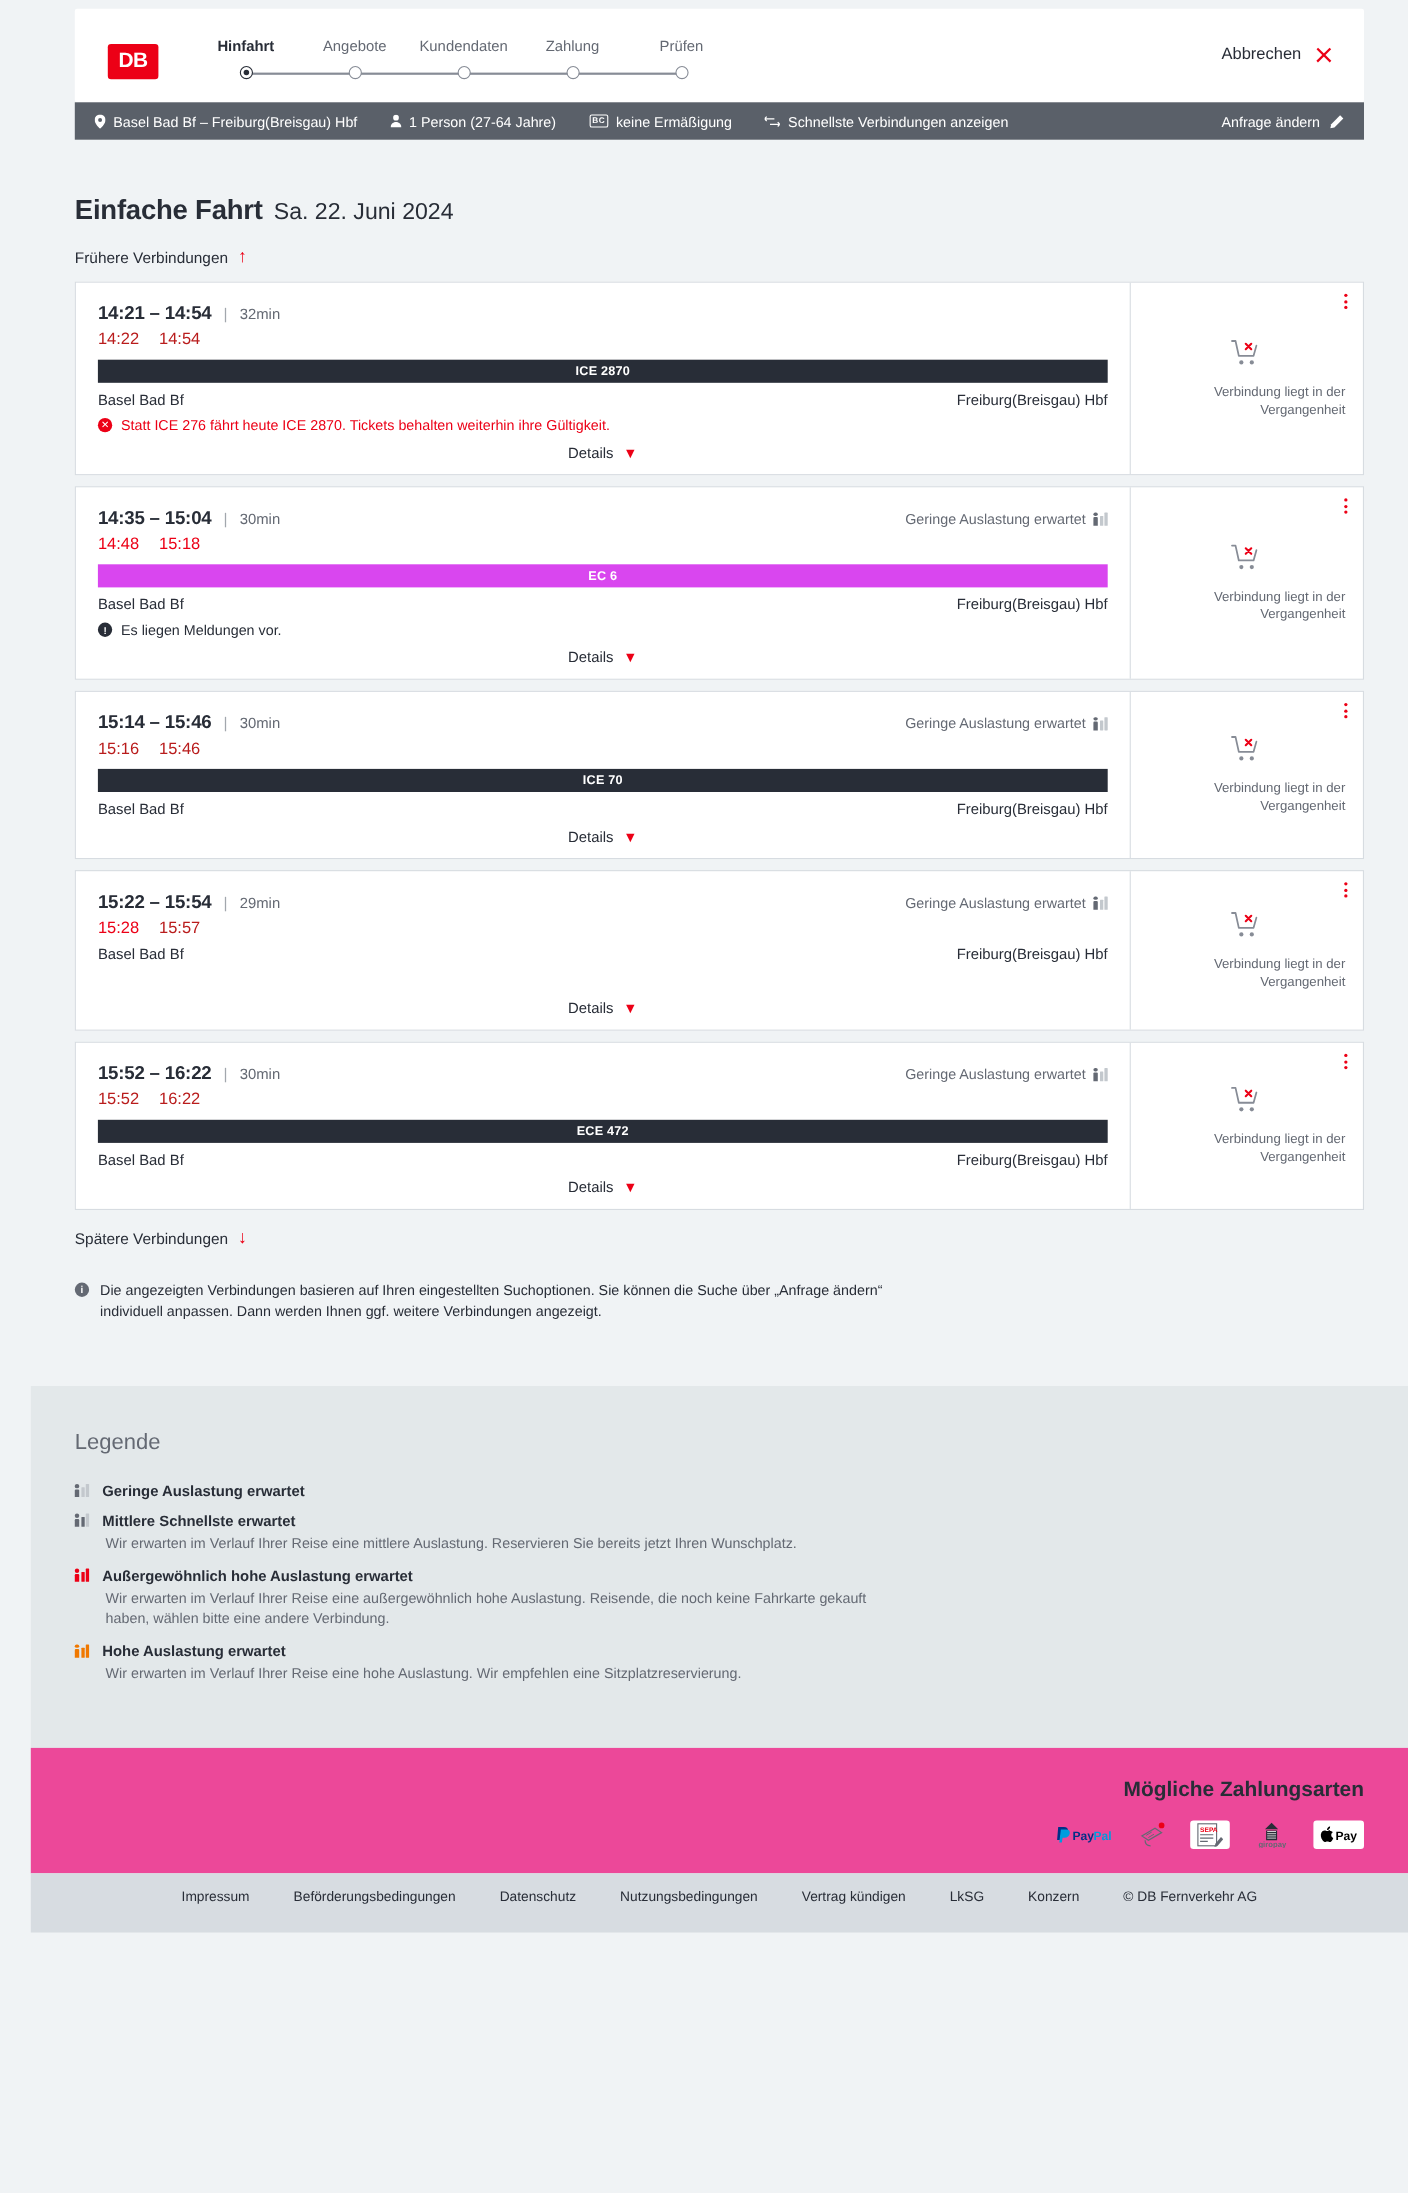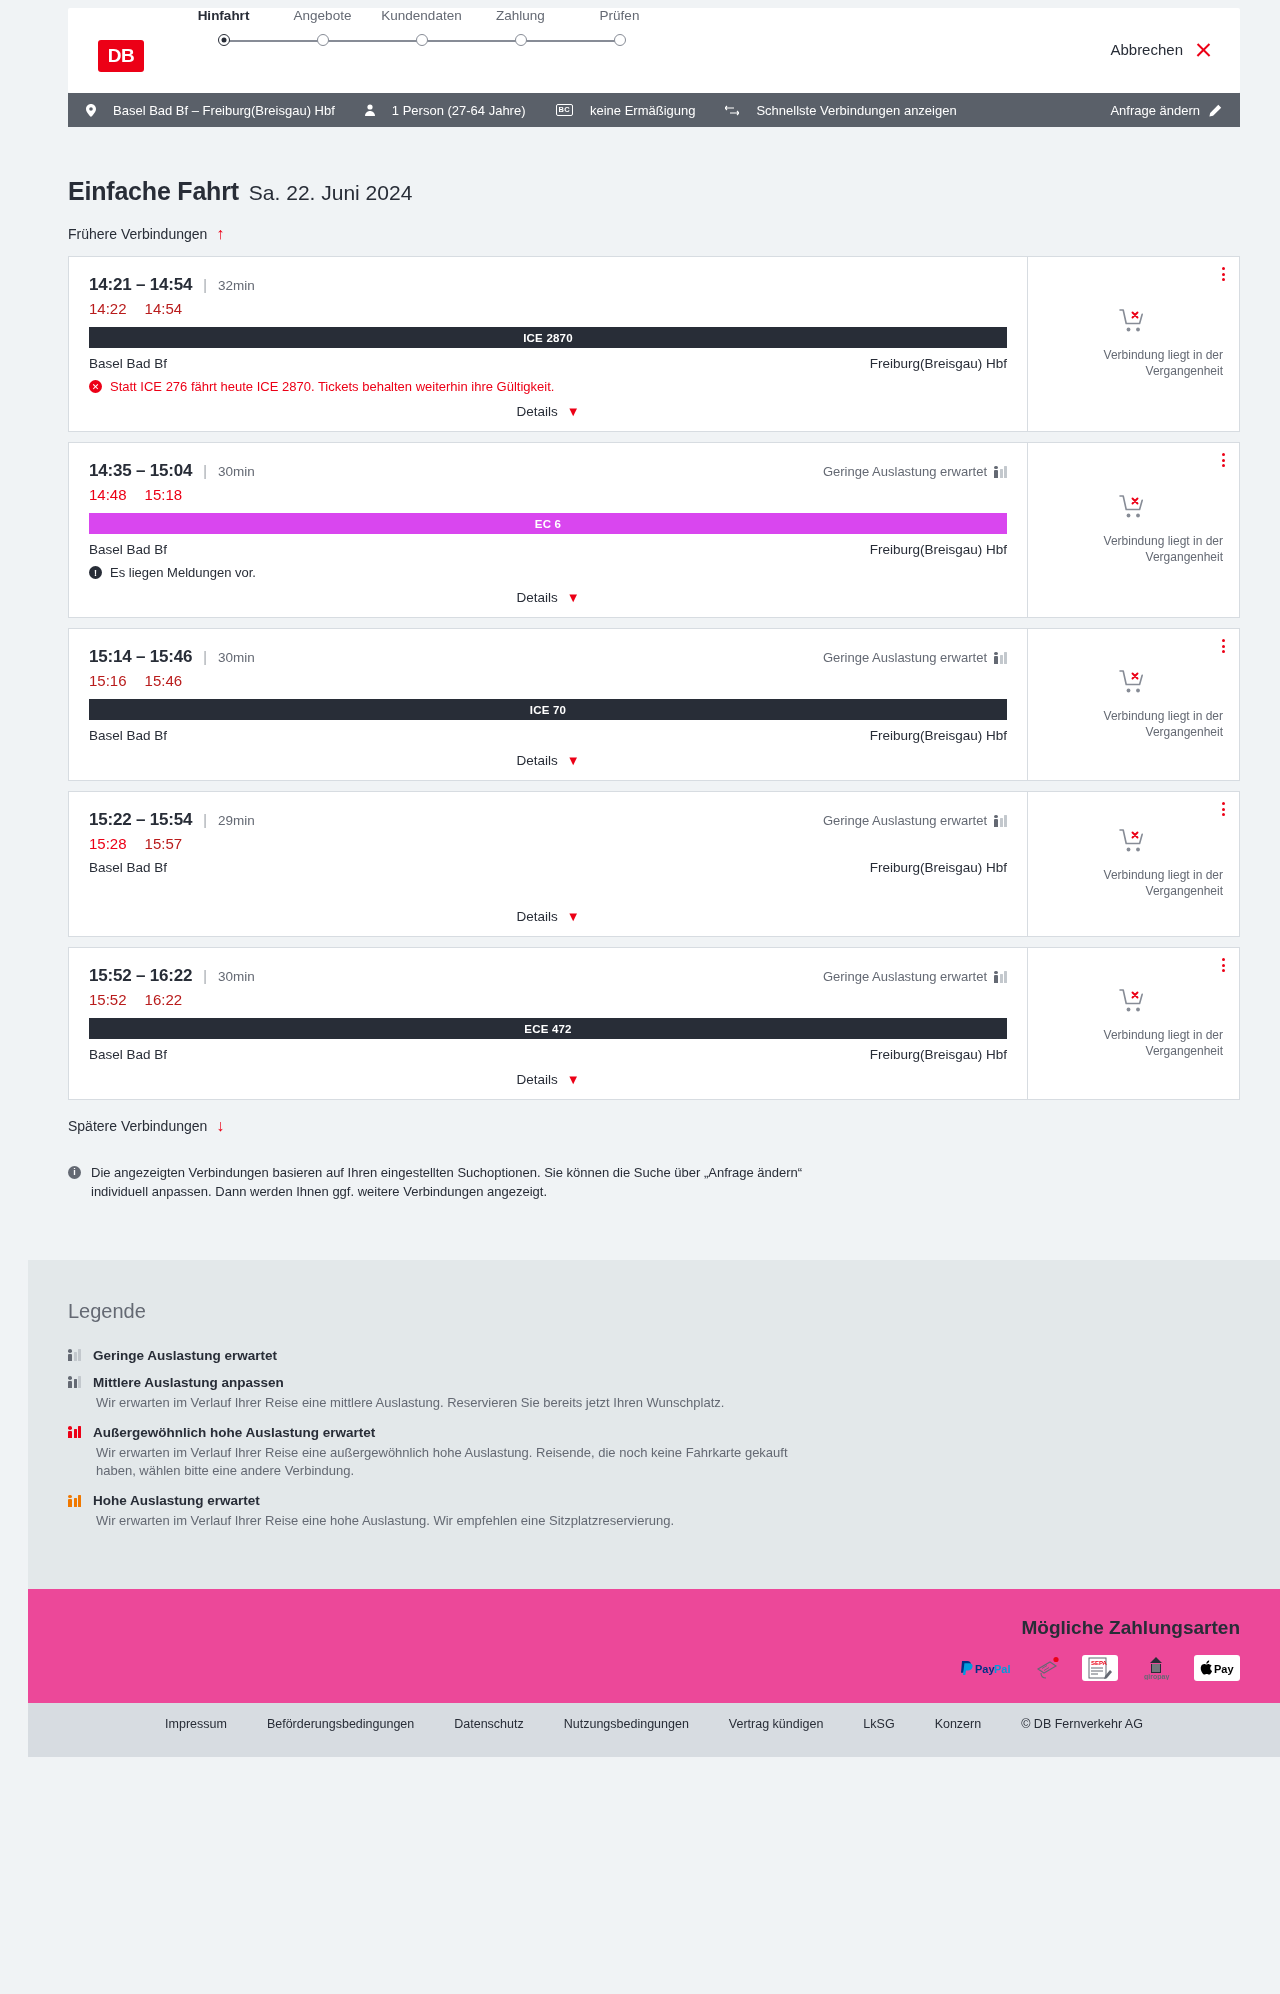--- a/index.html
+++ b/index.html
@@ -33,20 +33,21 @@
     display: flex; align-items: center; justify-content: center;
     flex: none;
   }
   .db-logo span {
     color: #fff; font-weight: 700; font-size: 19px;
     letter-spacing: -0.5px;
     font-family: "Liberation Sans", sans-serif;
   }
   .stepper {
     margin-left: 30px;
+    margin-top: 26px;
     position: relative;
     display: flex;
   }
   .step {
     width: 99px;
     text-align: center;
     position: relative;
   }
   .step-label {
     font-size: 13.5px;
@@ -105,21 +106,21 @@
     background: #5a6069;
     margin: 0 40px;
     height: 34px;
     display: flex;
     align-items: center;
     color: #fff;
     font-size: 13px;
     padding: 0 18px;
     position: relative;
   }
-  .sb-item { display: flex; align-items: center; gap: 17px; margin-right: 30px; white-space: nowrap; }
+  .sb-item { display: flex; align-items: center; gap: 7px; margin-right: 30px; white-space: nowrap; }
   .sb-item .txt { font-size: 13px; }
   .sb-right {
     position: absolute; right: 18px;
     display: flex; align-items: center; gap: 9px;
     cursor: pointer;
   }
   .ico { display: inline-block; line-height: 0; }
   .bc-badge {
     border: 1.3px solid #fff; border-radius: 2px;
     font-size: 7.5px; font-weight: 700; padding: 1px 2px;
@@ -663,21 +664,21 @@
         <div class="leg-item">
           <div class="leg-head">
             <span class="occ-icon">
               <span class="occ-person">
                 <span class="head" style="background:#646973"></span>
                 <span class="body" style="background:#646973"></span>
               </span>
               <span class="occ-bar b2" style="background:#646973"></span>
               <span class="occ-bar b3" style="background:#c3c8cd"></span>
             </span>
-            <span class="leg-title">Mittlere Auslastung anpassen</span>
+            <span class="leg-title">Mittlere Schnellste erwartet</span>
           </div>
           <div class="leg-desc">Wir erwarten im Verlauf Ihrer Reise eine mittlere Auslastung. Reservieren Sie bereits jetzt Ihren Wunschplatz.</div>
         </div>
         <div class="leg-item">
           <div class="leg-head">
             <span class="occ-icon">
               <span class="occ-person">
                 <span class="head" style="background:#ec0016"></span>
                 <span class="body" style="background:#ec0016"></span>
               </span>

